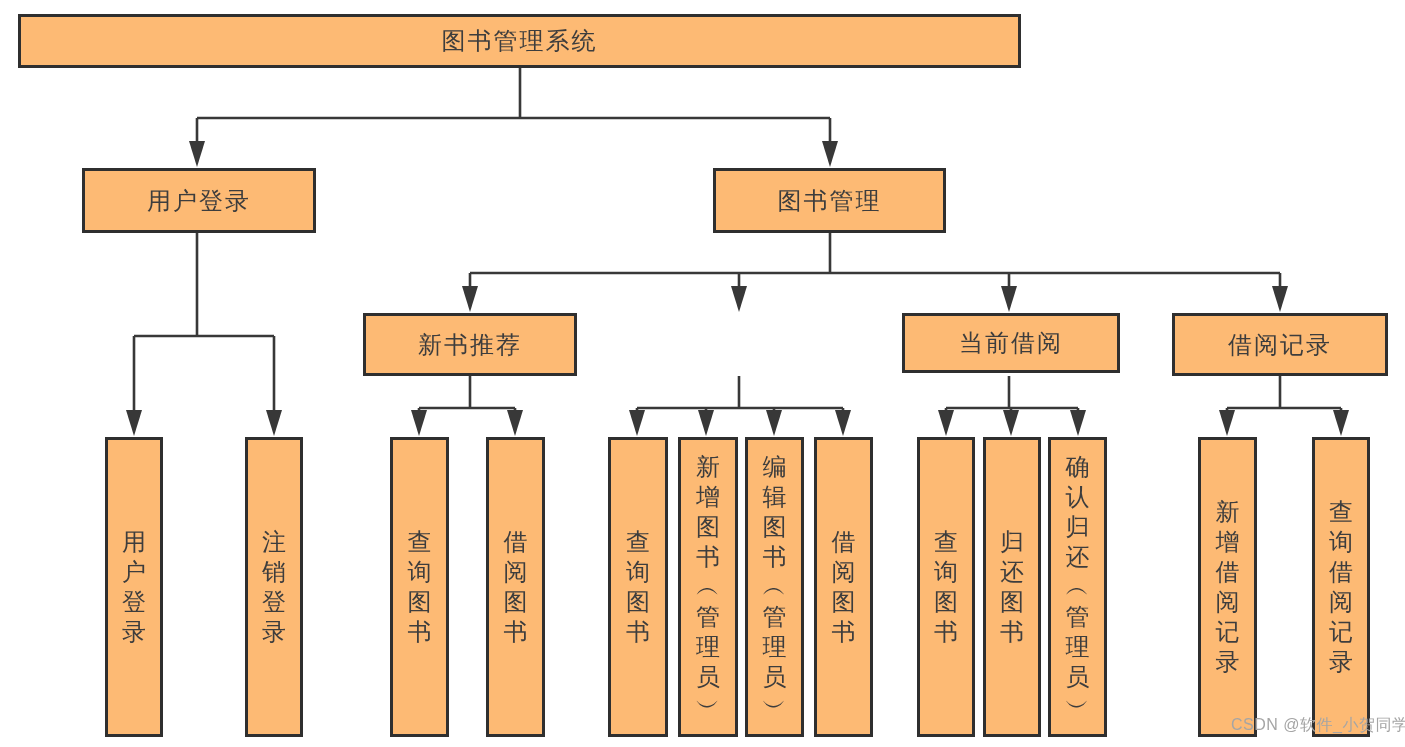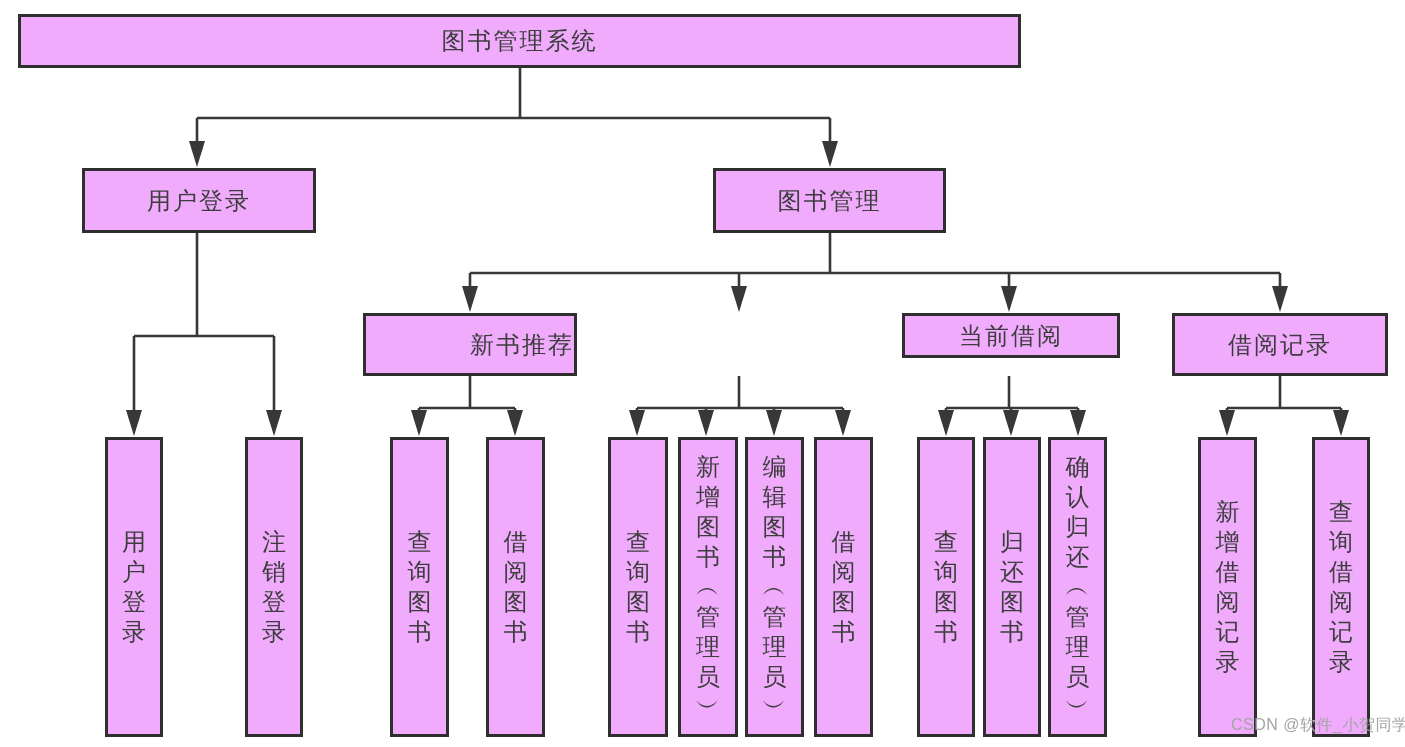--- a/index.html
+++ b/index.html
@@ -17,21 +17,21 @@
     overflow:hidden;
     font-family:"Liberation Sans", sans-serif;
     color:var(--text);
   }
   .connectors{
     position:absolute;left:0;top:0;width:1405px;height:747px;z-index:1;
   }
   .node{
     position:absolute;
     box-sizing:border-box;
-    background:#f0abfc;
+    background:#fdba74;
     border:3px solid var(--box-border);
     display:flex;align-items:center;justify-content:center;
     z-index:2;
   }
   .hlabel{
     font-size:24px;
     letter-spacing:2px;
     white-space:nowrap;
     color:var(--text);
   }
@@ -40,23 +40,23 @@
     display:flex;flex-direction:column;
     align-items:center;justify-content:center;
     gap:6px;height:100%;width:100%;
     font-size:24px;line-height:1;color:var(--text);
   }
   .vtext span{display:block;}
   
   .n-root{left:18px;top:14px;width:1003px;height:54px;}
   .n-user-login{left:82px;top:168px;width:234px;height:65px;}
   .n-book-mgmt{left:713px;top:168px;width:233px;height:65px;justify-content:center;}
-  .n-recommend{left:363px;top:313px;width:214px;height:63px;justify-content:flex-end;}
+  .n-recommend{left:363px;top:313px;width:214px;height:63px;}
   .n-borrow{left:632px;top:313px;width:214px;height:63px;}
-  .n-current{left:902px;top:313px;width:218px;height:45px;}
+  .n-current{left:902px;top:313px;width:218px;height:60px;}
   .n-records{left:1172px;top:313px;width:216px;height:63px;}
   .n-l1{left:105px;width:58px;}
   .n-l2{left:245px;width:58px;}
   .n-l3{left:390px;width:59px;}
   .n-l4{left:486px;width:59px;}
   .n-l5{left:608px;width:60px;}
   .n-l6{left:678px;width:60px;}
   .n-l7{left:745px;width:59px;}
   .n-l8{left:814px;width:59px;}
   .n-l9{left:917px;width:58px;}

